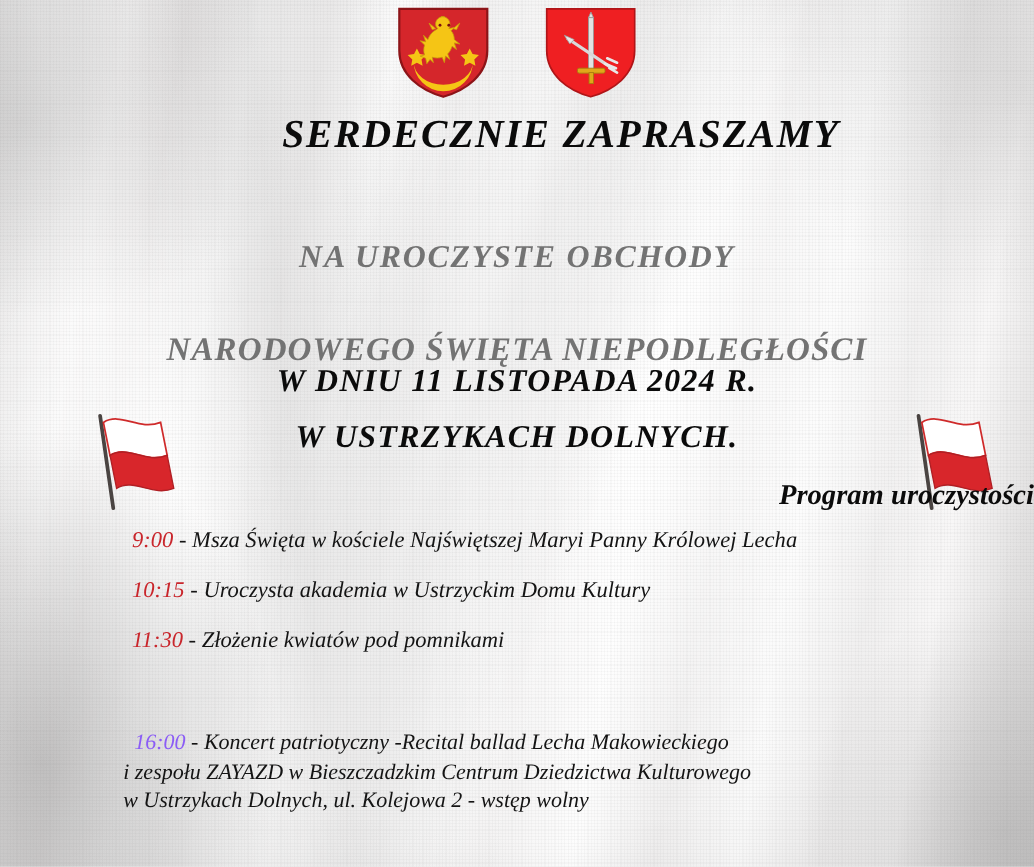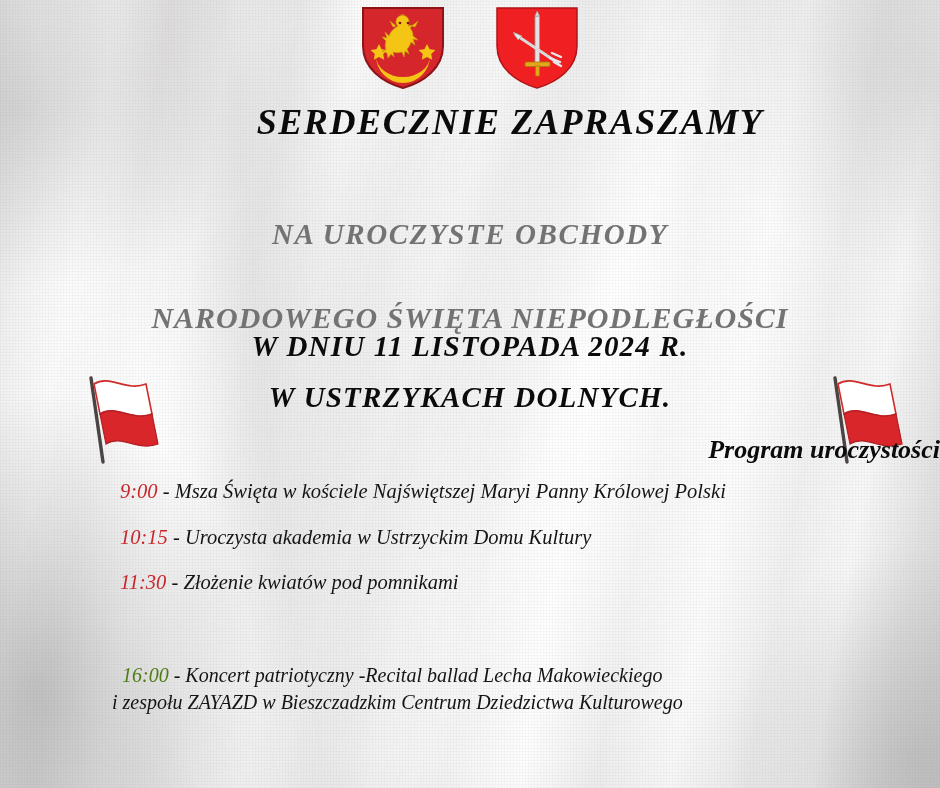--- a/index.html
+++ b/index.html
@@ -174,21 +174,21 @@
     top: 662px;
     left: 112px;
     width: 810px;
     font-style: italic;
     font-size: 20px;
     color: #141414;
     line-height: 1.33;
   }
   #concert-block .cline { white-space: nowrap; }
   #concert-block .cline-1 { padding-left: 10px; }
-  .concert-time { color: #4d7c0f; text-align: right; }
+  .concert-time { color: #8b5cf6; text-align: right; }
 </style>
 </head>
 <body>
 
 <div id="poster">
 
   <div class="bg-layer bg-base"></div>
   <div class="bg-layer bg-folds"></div>
   <div class="bg-layer bg-shadow"></div>
   <div class="bg-layer bg-mesh"></div>
@@ -250,34 +250,35 @@
       <line x1="15" y1="12" x2="27" y2="96" stroke="#4a4442" stroke-width="3.4" stroke-linecap="round"></line>
       <path d="M18 18 C34 8 50 26 70 18 L76 48 C56 56 40 38 24 48 Z" fill="#ffffff" stroke="#cf2a2a" stroke-width="1.6"></path>
       <path d="M24 48 C40 38 56 56 76 48 L82 78 C62 86 46 68 30 78 Z" fill="#d8262b" stroke="#b01f24" stroke-width="1.2"></path>
     </svg>
 
     <div id="program-title">Program uroczystości</div>
 
     <div id="program-list">
 
       <div class="prog-item">
-        <span class="prog-time">9:00</span><span class="prog-sep"> - </span><span>Msza Święta w kościele Najświętszej Maryi Panny Królowej Polski</span>
+        <span class="prog-time">9:00</span><span class="prog-sep"> - </span><span>Msza Święta w kościele Najświętszej Maryi Panny Królowej Lecha</span>
       </div>
 
       <div class="prog-item">
         <span class="prog-time">10:15</span><span class="prog-sep"> - </span><span>Uroczysta akademia w Ustrzyckim Domu Kultury</span>
       </div>
 
       <div class="prog-item">
         <span class="prog-time">11:30</span><span class="prog-sep"> - </span><span>Złożenie kwiatów pod pomnikami</span>
       </div>
 
     </div>
 
     <div id="concert-block">
       <div class="cline cline-1">
         <span class="concert-time">16:00</span><span> - </span><span>Koncert patriotyczny -Recital ballad Lecha Makowieckiego</span>
       </div>
       <div class="cline">i zespołu ZAYAZD w Bieszczadzkim Centrum Dziedzictwa Kulturowego</div>
+      <div class="cline">w Ustrzykach Dolnych, ul. Kolejowa 2 - wstęp wolny</div>
     </div>
 
   </div>
 </div>
 
 </body></html>

